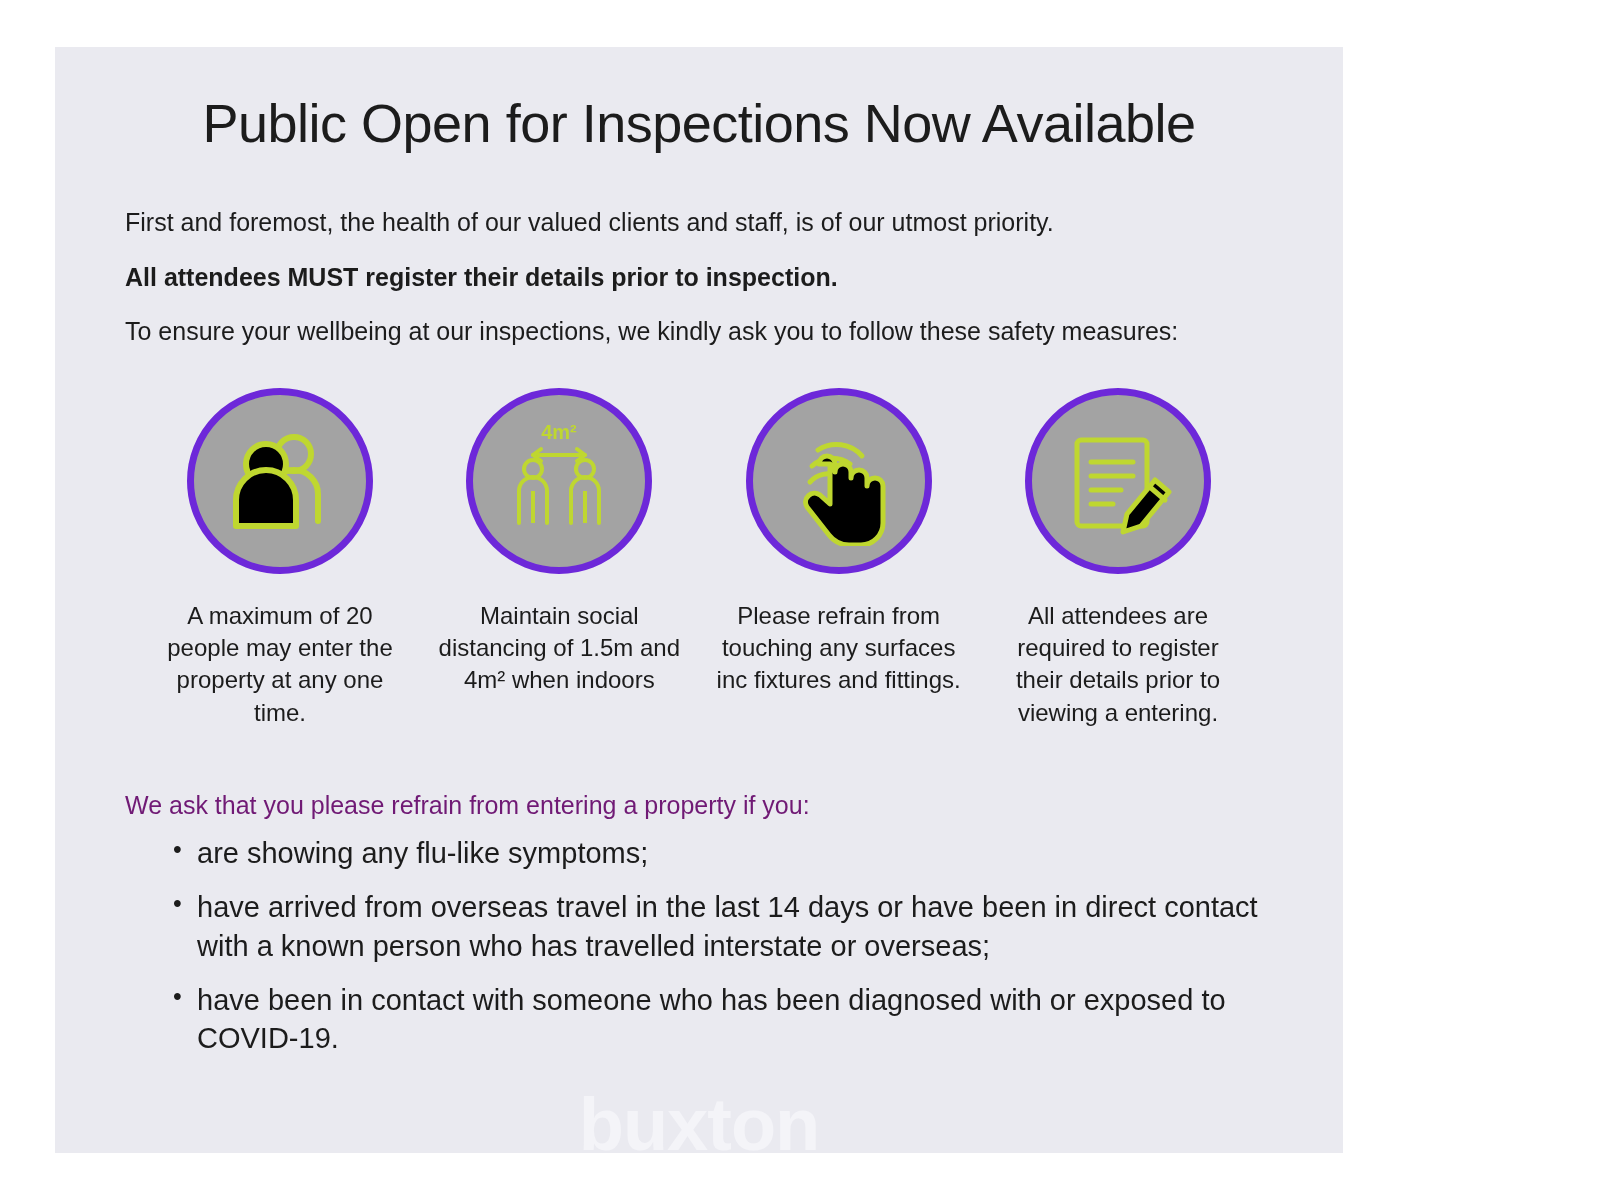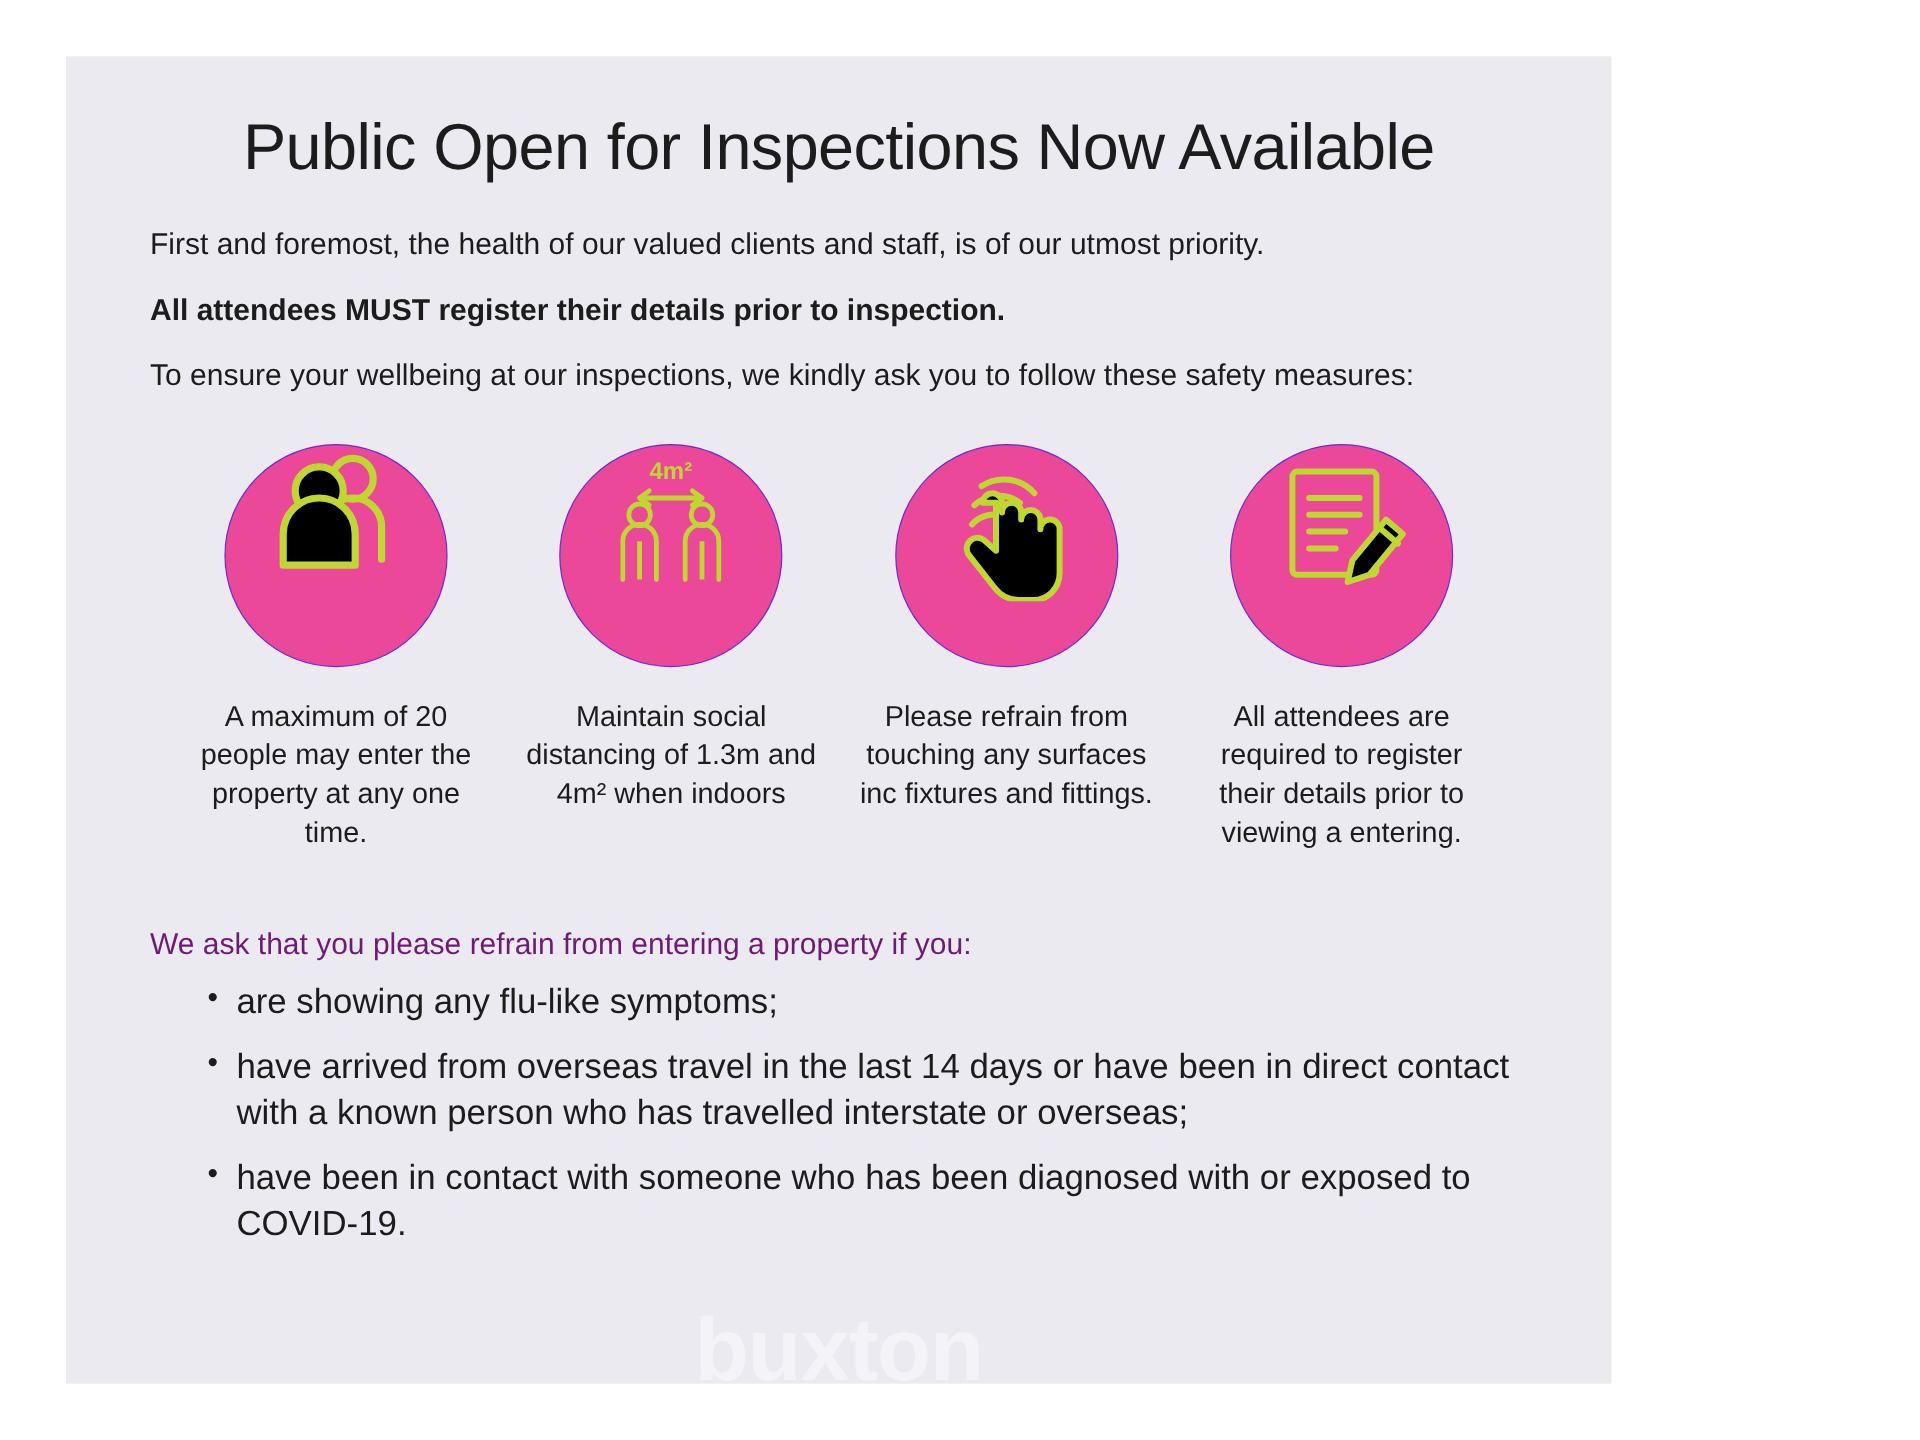--- a/index.html
+++ b/index.html
@@ -26,21 +26,21 @@
   .title {
     text-align: center;
     font-size: 54px;
     font-weight: 400;
     letter-spacing: -0.5px;
     color: #1c1c1c;
     margin: 45px 0 0 0;
     padding: 0 40px;
   }
   .intro {
-    margin: 34px 70px 0 70px;
+    margin: 52px 70px 0 70px;
   }
   .intro p {
     font-size: 25px;
     line-height: 1.3;
     margin: 0 0 22px 0;
     color: #1c1c1c;
     font-weight: 400;
   }
   .intro p.bold {
     font-weight: 700;
@@ -53,24 +53,25 @@
   .icon-col {
     width: 250px;
     display: flex;
     flex-direction: column;
     align-items: center;
   }
   .circle {
     width: 186px;
     height: 186px;
     border-radius: 50%;
-    background: #ec4899;
-    border: 1px solid #6d28d9;
+    background: #a3a3a3;
+    border: 7px solid #6d28d9;
     box-sizing: border-box;
     display: flex;
+    align-items: center;
     justify-content: center;
   }
   .circle svg { display: block; }
   .caption {
     margin-top: 26px;
     text-align: center;
     font-size: 24px;
     line-height: 1.35;
     color: #1c1c1c;
   }
@@ -151,21 +152,21 @@
           <path d="M52 38 L44 44 L52 50" stroke-linecap="round" stroke-linejoin="round"></path>
           <path d="M88 38 L96 44 L88 50" stroke-linecap="round" stroke-linejoin="round"></path>
           <circle cx="44" cy="58" r="9"></circle>
           <path d="M30 112 V80 a14 14 0 0 1 14 -14 h0 a14 14 0 0 1 14 14 V112" stroke-linecap="round"></path>
           <path d="M44 80 V112"></path>
           <circle cx="96" cy="58" r="9"></circle>
           <path d="M82 112 V80 a14 14 0 0 1 14 -14 h0 a14 14 0 0 1 14 14 V112" stroke-linecap="round"></path>
           <path d="M96 80 V112"></path>
         </svg>
       </div>
-      <div class="caption">Maintain social distancing of 1.3m and 4m² when indoors</div>
+      <div class="caption">Maintain social distancing of 1.5m and 4m² when indoors</div>
     </div>
 
     <div class="icon-col">
       <div class="circle">
         <svg width="130" height="130" viewBox="0 0 130 130" fill="none" stroke="#bfd730" stroke-width="5">
           <path d="M44 34 a34 34 0 0 1 44 6" stroke-linecap="round"></path>
           <path d="M38 50 a30 30 0 0 1 38 -2" stroke-linecap="round"></path>
           <path d="M36 66 a24 24 0 0 1 28 -6" stroke-linecap="round"></path>
           <path d="M56 48 V88 l-10 -9 a9 9 0 0 0 -13 12 l22 28 a26 26 0 0 0 20 10 h12 a22 22 0 0 0 22 -22 V70 a8 8 0 0 0 -16 0 v-8 a8 8 0 0 0 -16 0 v-6 a8 8 0 0 0 -16 0 v-8 a8 8 0 0 0 -16 0 z" fill="#000000" stroke-linejoin="round"></path>
         </svg>

